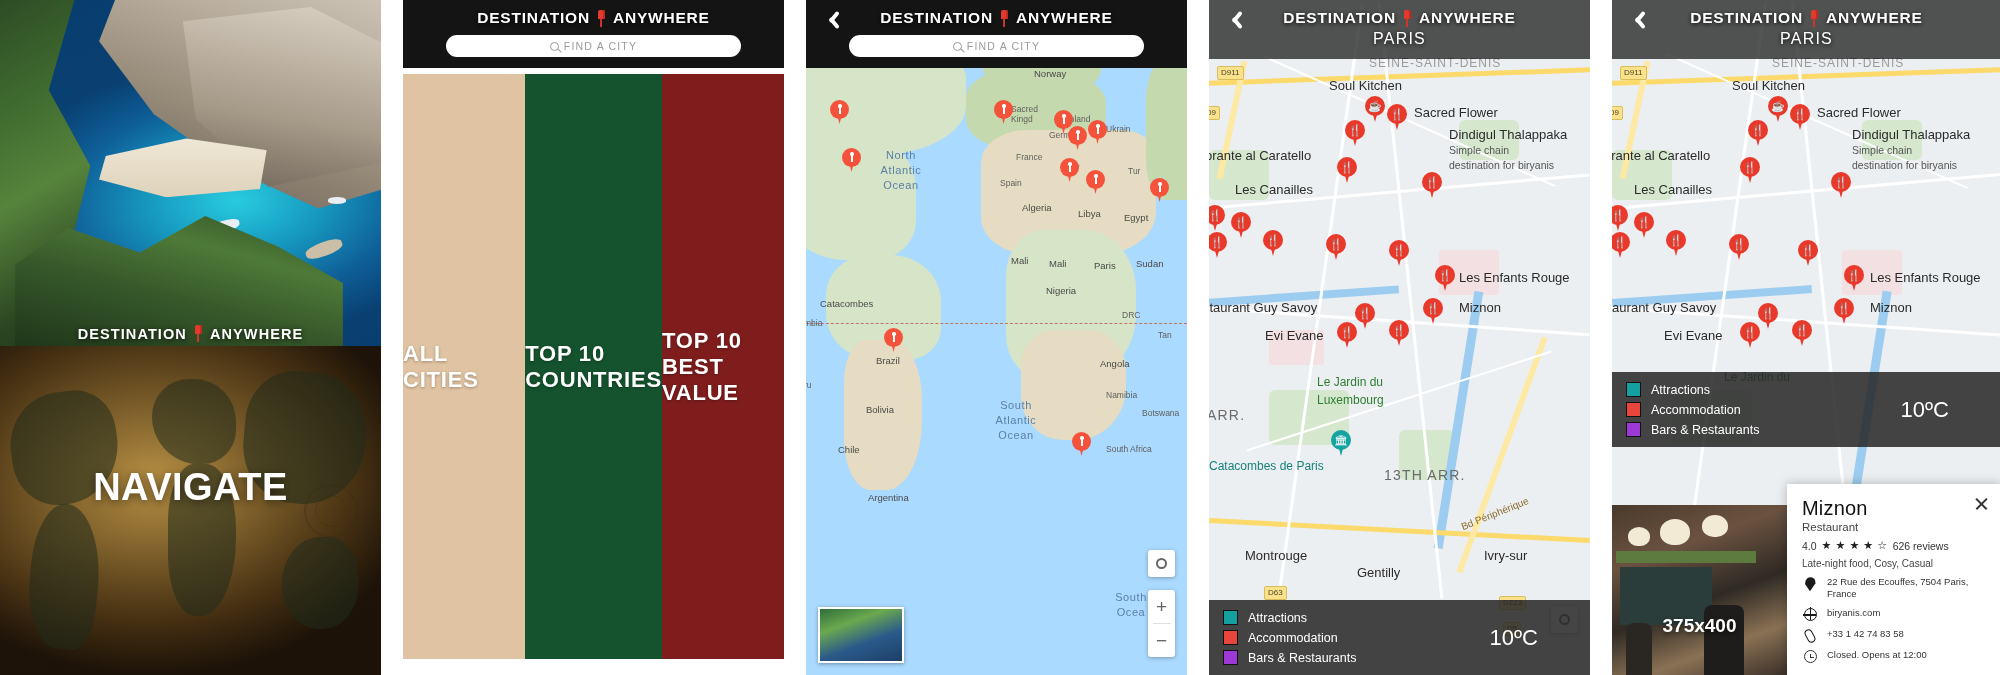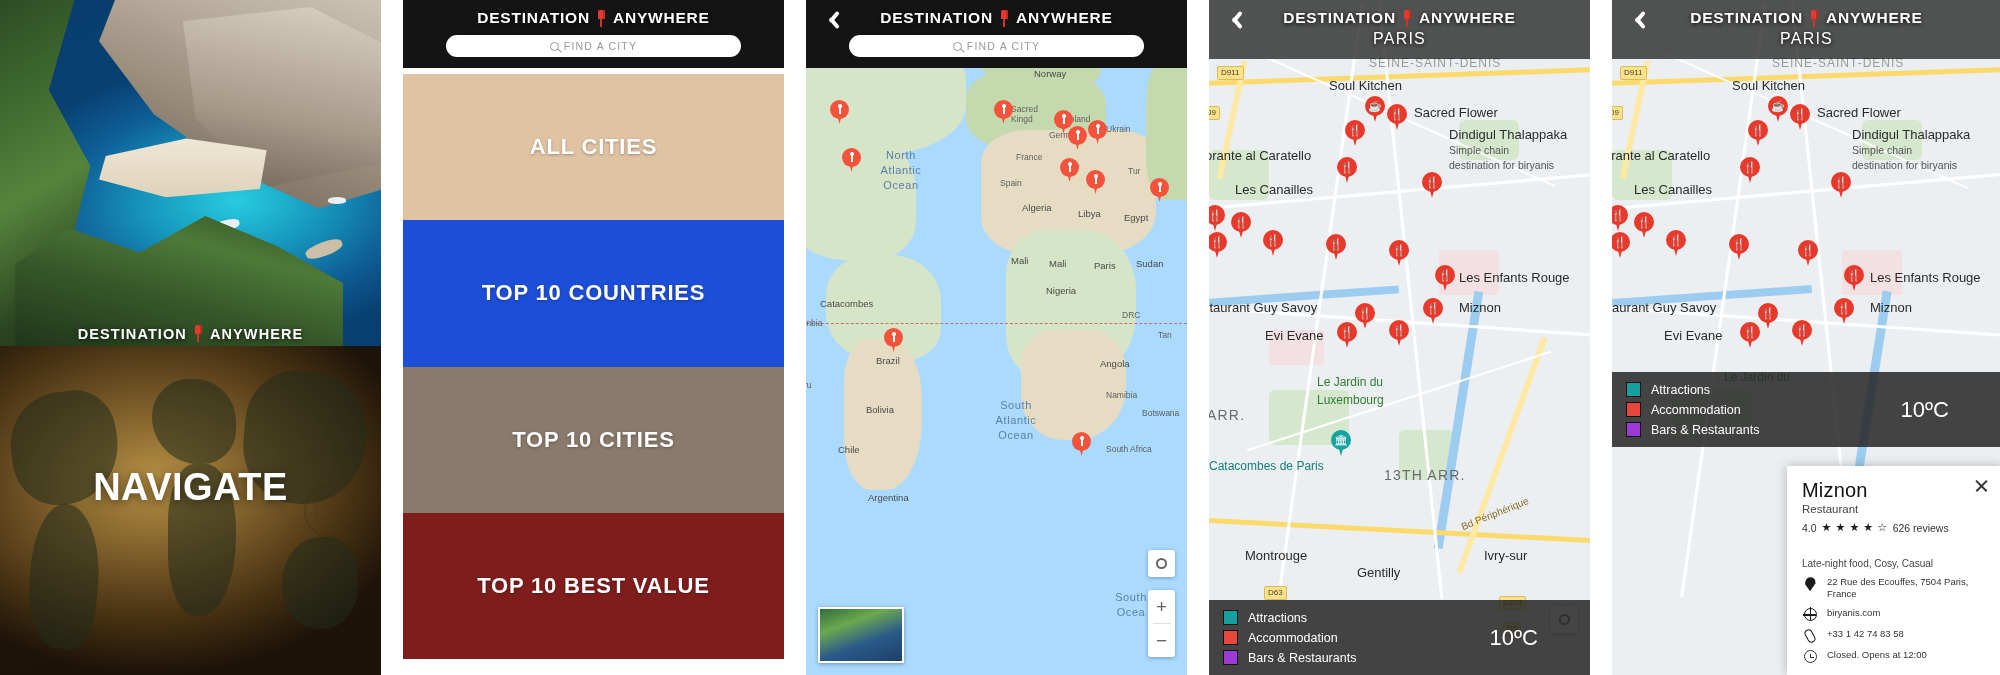--- a/index.html
+++ b/index.html
@@ -96,21 +96,21 @@
 
   .searchbar { margin:8px auto 0; width:295px; height:22px; background:#fff;
     border-radius:11px; display:flex; align-items:center; justify-content:center; gap:5px; }
   .mag { width:9px; height:9px; border:1.4px solid #9a9a9a; border-radius:50%; position:relative; }
   .mag:after { content:""; position:absolute; right:-4px; bottom:-2px; width:5px; height:1.4px;
     background:#9a9a9a; transform:rotate(45deg); }
   .search-ph { font-size:10.5px; color:#9b9b9b; letter-spacing:1.2px; }
 
   
   .menu-area { position:absolute; top:74px; left:0; width:100%; bottom:16px; display:flex;
-    flex-direction:column; }
+    }
   .menu-item { flex:1; display:flex; align-items:center; justify-content:center;
     color:#fff; font-size:22px; font-weight:700; letter-spacing:.8px;
     text-shadow:0 1px 3px rgba(0,0,0,.3); cursor:pointer; }
 
   
   .worldmap { position:absolute; inset:0; background:#aadaff; }
   .ocean-lbl { position:absolute; color:#5b7fa6; font-size:11px; text-align:center;
     line-height:1.35; letter-spacing:.6px; }
   .land { position:absolute; background:#e8e3d8; }
   .land.green { background:#d6e4c8; }
@@ -199,21 +199,21 @@
   .card { position:absolute; right:0; bottom:0; width:214px;
     background:#fff; padding:13px 14px 12px 15px; box-shadow:0 0 10px rgba(0,0,0,.25); }
   .card-x { position:absolute; right:12px; top:12px; width:15px; height:15px; cursor:pointer; }
   .card-x:before, .card-x:after { content:""; position:absolute; left:0; top:7px; width:15px;
     height:1.6px; background:#333; }
   .card-x:before { transform:rotate(45deg); } .card-x:after { transform:rotate(-45deg); }
   .card h3 { font-size:20px; font-weight:400; color:#111; letter-spacing:.2px; }
   .card .ctype { font-size:11.5px; color:#444; margin-top:1px; }
   .rating { display:flex; align-items:center; gap:5px; margin-top:6px; font-size:10.5px; color:#333; }
   .stars { color:#222; font-size:11px; letter-spacing:.5px; }
-  .tags { font-size:10px; color:#444; margin-top:24px; }
+  .tags { font-size:10px; color:#444; margin-top:6px; }
   .crow { display:flex; align-items:flex-start; gap:9px; margin-top:7px; }
   .cico { width:16px; flex:0 0 16px; display:flex; justify-content:center; padding-top:1px; }
   .ctxt { font-size:9.5px; color:#333; line-height:1.25; }
   .ic-pin { width:11px; height:14px; background:#1a1a1a;
     clip-path:polygon(50% 100%,0 42%,0 0,100% 0,100% 42%); border-radius:50% 50% 0 0; }
   .ic-globe { width:13px; height:13px; border:1.6px solid #1a1a1a; border-radius:50%; position:relative; }
   .ic-globe:before { content:""; position:absolute; left:5px; top:-1.6px; width:1.6px; height:13px;
     background:#1a1a1a; }
   .ic-globe:after { content:""; position:absolute; left:-1.6px; top:5px; width:13px; height:1.6px;
     background:#1a1a1a; }
@@ -276,25 +276,22 @@
       <div class="searchbar">
         <span class="mag"></span>
         <span class="search-ph">FIND A CITY</span>
       </div>
     </div>
 
     <div class="menu-area">
       <div class="menu-item" style="background:#e0c3a2">
           <span>ALL CITIES</span>
         </div>
-      <div class="menu-item" style="background:#1d4ed8">
+      <div class="menu-item" style="background:#14532d">
           <span>TOP 10 COUNTRIES</span>
-        </div>
-      <div class="menu-item" style="background:#8a7a6c">
-          <span>TOP 10 CITIES</span>
         </div>
       <div class="menu-item" style="background:#7f1d1d">
           <span>TOP 10 BEST VALUE</span>
         </div>
     </div>
   </div>
 
   <div class="gap"></div>
 
   <div class="panel p3">
@@ -740,20 +737,30 @@
         <span class="sw" style="background:#e8453c"></span>
         <span>Accommodation</span>
       </div>
       <div class="legend-row">
         <span class="sw" style="background:#9d39d6"></span>
         <span>Bars &amp; Restaurants</span>
       </div>
       <span class="temp">10ºC</span>
     </div>
 
+    <div class="photo">
+      <div class="lamp l1"></div>
+      <div class="lamp l2"></div>
+      <div class="lamp l3"></div>
+      <div class="shelf"></div>
+      <div class="board"></div>
+      <div class="person p1"></div>
+      <div class="person p2"></div>
+      <div class="photo-lbl">375x400</div>
+    </div>
 
     <div class="card">
       <span class="card-x"></span>
       <h3>Miznon</h3>
       <div class="ctype">Restaurant</div>
       <div class="rating">
         <span>4.0</span>
         <span class="stars">★ ★ ★ ★ ☆</span>
         <span>626 reviews</span>
       </div>

